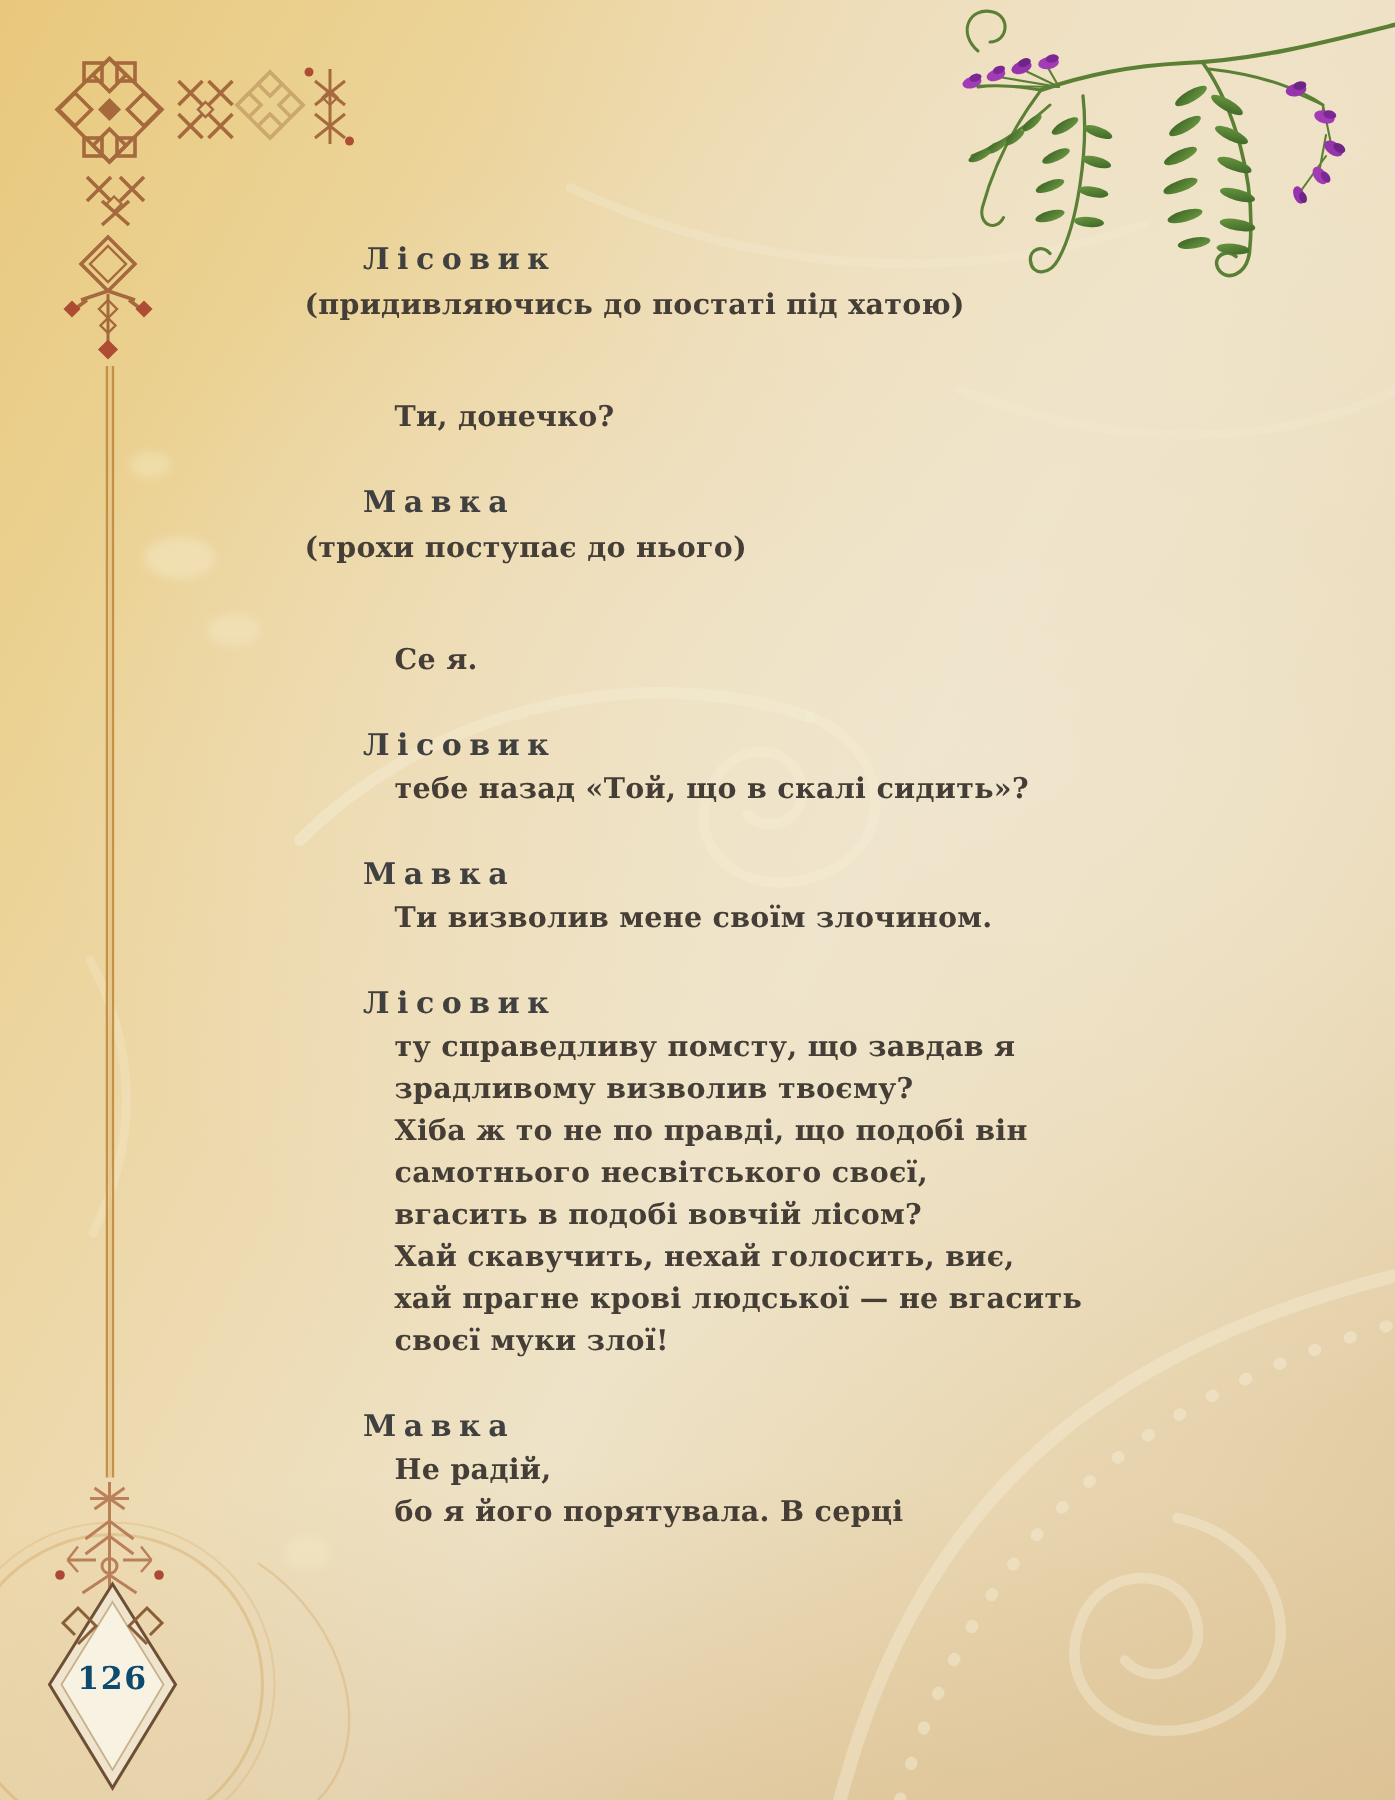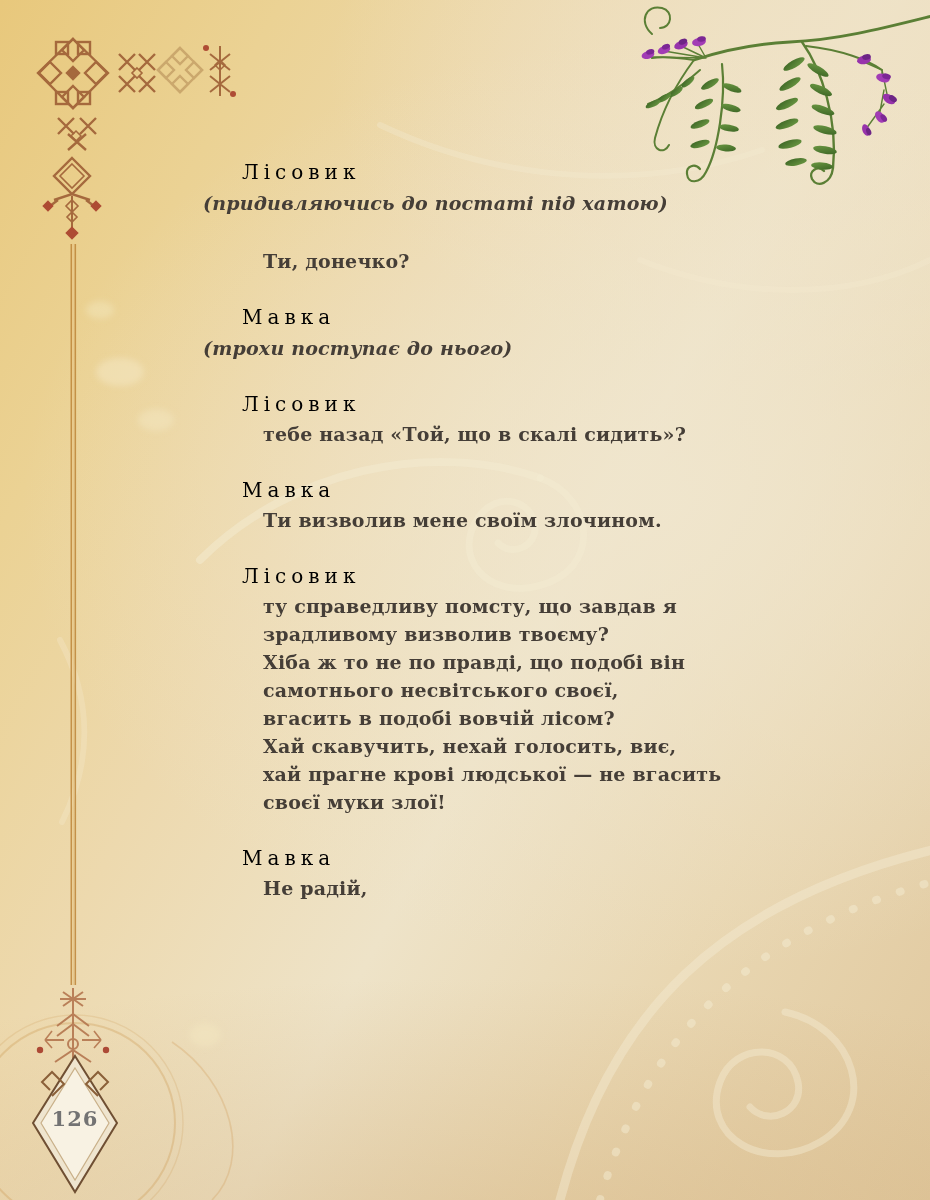--- a/index.html
+++ b/index.html
@@ -9,36 +9,36 @@
     background:
       radial-gradient(900px 650px at 72% 42%, rgba(240,230,206,.85), rgba(240,230,206,0) 72%),
       radial-gradient(700px 450px at 88% 6%, rgba(239,226,198,.9), rgba(239,226,198,0) 70%),
       radial-gradient(1300px 420px at 50% 106%, rgba(205,166,110,.40), rgba(205,166,110,0) 70%),
       linear-gradient(118deg, #e8c87c 0%, #ebd294 18%, #edd9ae 36%, #eee3c8 56%, #e9d7b2 76%, #e0c89e 100%);
   }
   #decor{position:absolute;left:0;top:0;pointer-events:none;}
   .text-col{position:absolute;left:203px;top:158px;width:540px;}
   .sp{
     font-size:20px;line-height:28px;letter-spacing:5px;
-    color:#000000;margin:28px 0 0 39px;font-weight:normal;
+    color:#404040;margin:28px 0 0 39px;font-weight:bold;
   }
   .text-col > .sp:first-child{margin-top:0;}
   .st{
-    font-size:19px;line-height:28px;font-weight:bold;font-style:italic;
+    font-size:19px;line-height:28px;font-weight:bold;
     color:#453e37;margin:3px 0 0 0;letter-spacing:.2px;
   }
   .dg{margin:2px 0 0 60px;}
-  .dg.gap{margin-top:30px;}
+  .dg.gap{margin-top:47px;}
   .ln{
     font-size:19px;line-height:28px;font-weight:bold;
     color:#453e37;letter-spacing:.2px;
   }
   .page-num{
     position:absolute;left:43px;top:1106px;width:64px;text-align:center;
-    font-size:21px;font-weight:bold;color:#737373;letter-spacing:1px;
+    font-size:21px;font-weight:bold;color:#0c4a6e;letter-spacing:1px;
   }
 </style>
 </head>
 <body>
 
 <svg id="decor" width="930" height="1200" viewBox="0 0 930 1200">
   <defs>
     <linearGradient id="fadeR" x1="0" y1="0" x2="1" y2="0">
       <stop offset="0" stop-color="#c8913f" stop-opacity="0.95"></stop>
       <stop offset="0.75" stop-color="#c8913f" stop-opacity="0.55"></stop>
@@ -253,20 +253,23 @@
 
 <div class="text-col">
   <div class="sp">Лісовик</div>
   <div class="st">(придивляючись до постаті під хатою)</div>
   <div class="dg gap">
     <div class="ln">Ти, донечко?</div>
   </div>
 
   <div class="sp">Мавка</div>
   <div class="st">(трохи поступає до нього)</div>
+  <div class="dg gap">
+    <div class="ln">Се я.</div>
+  </div>
 
   <div class="sp">Лісовик</div>
   <div class="dg">
     <div class="ln">тебе назад «Той, що в скалі сидить»?</div>
   </div>
 
   <div class="sp">Мавка</div>
   <div class="dg">
     <div class="ln">Ти визволив мене своїм злочином.</div>
   </div>
@@ -279,16 +282,17 @@
     <div class="ln">самотнього несвітського своєї,</div>
     <div class="ln">вгасить в подобі вовчій лісом?</div>
     <div class="ln">Хай скавучить, нехай голосить, виє,</div>
     <div class="ln">хай прагне крові людської — не вгасить</div>
     <div class="ln">своєї муки злої!</div>
   </div>
 
   <div class="sp">Мавка</div>
   <div class="dg">
     <div class="ln">Не радій,</div>
+    <div class="ln">бо я його порятувала. В серці</div>
   </div>
 </div>
 
 <div class="page-num">126</div>
 
 </body></html>

